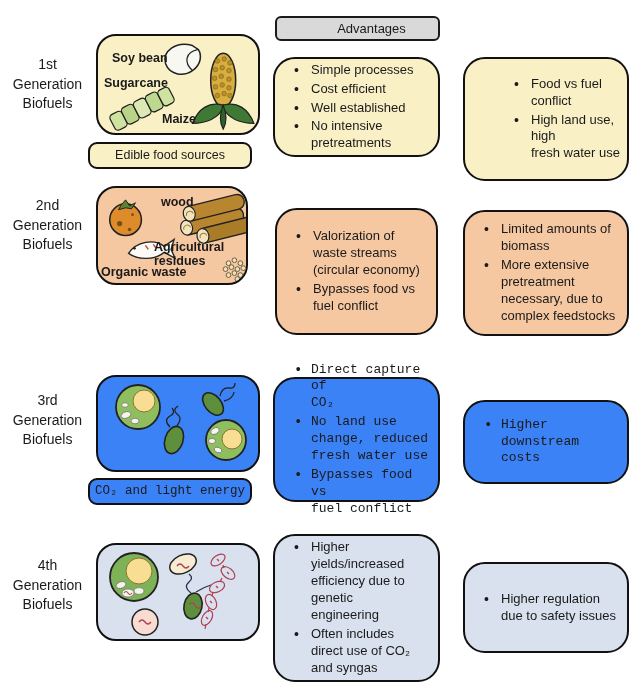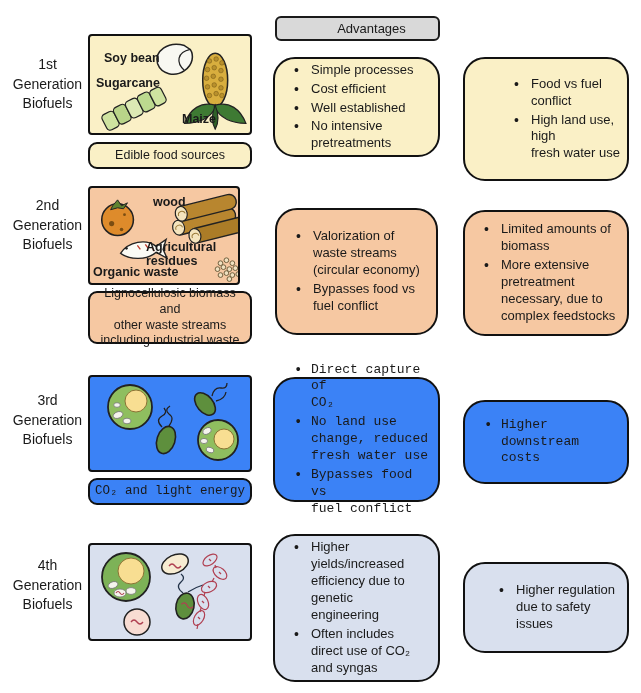--- a/index.html
+++ b/index.html
@@ -7,21 +7,21 @@
     position:relative; width:641px; height:693px; background:#ffffff;
     font-family:"Liberation Sans","DejaVu Sans",sans-serif; color:#1a1a1a;
     overflow:hidden;
   }
   .abs { position:absolute; box-sizing:border-box; }
   .header-box {
     border:2px solid #1a1a1a; border-radius:6px; background:#d9d9d9;
     display:flex; align-items:center; justify-content:center;
     font-size:13px; color:#1a1a1a;padding-left:28px;
   }
-  .illus-box { border:2.5px solid #111; border-radius:4px; overflow:hidden; }
+  .illus-box { border:2.5px solid #111; border-radius:20px; overflow:hidden;margin-left:8px; }
   .caption-box {
     border:2px solid #111; border-radius:9px;
     display:flex; align-items:center; justify-content:center;
     text-align:center; font-size:12.5px; line-height:1.25;
     white-space:pre-line; padding:2px 4px;
   }
   .bullets-box {
     border:2.5px solid #111; border-radius:22px;
     display:flex; align-items:center;
   }
@@ -93,21 +93,21 @@
             <circle cx="128" cy="60" r="2.4"></circle>
             <circle cx="134" cy="62" r="2.4"></circle>
         </g>
         <path d="M 127 72 C 112 68 101 76 95 91 C 110 91 122 85 128 74 Z" fill="#3e7a33" stroke="#222" stroke-width="1.3"></path>
         <path d="M 127 72 C 142 68 153 76 159 91 C 144 91 132 85 126 74 Z" fill="#3e7a33" stroke="#222" stroke-width="1.3"></path>
         <path d="M 127 72 C 123 82 123 90 127 97 C 131 90 131 82 127 72 Z" fill="#2f6128" stroke="#222" stroke-width="1.2"></path>
       </g>
     </svg>
     <span class="art-label" style="left:14px; top:15px;">Soy bean</span>
     <span class="art-label" style="left:6px; top:40px;">Sugarcane</span>
-    <span class="art-label" style="left:92px; top:76px;">Maize</span>
+    <span class="art-label" style="left:64px; top:76px;">Maize</span>
   </div>
 
   <div class="abs caption-box fill-g1" style="left:88px; top:142px; width:164px; height:27px;">Edible food sources</div>
 
   <div class="abs bullets-box fill-g1" style="left:273px; top:57px; width:167px; height:100px;">
     <ul class="blist">
         <li>Simple processes</li>
         <li>Cost efficient</li>
         <li>Well established</li>
         <li>No intensive
@@ -176,23 +176,20 @@
           <circle cx="149" cy="87" r="2.4"></circle>
           <circle cx="140" cy="92" r="2.4"></circle>
       </g>
     </svg>
     <span class="art-label" style="left:63px; top:7px;">wood</span>
     <span class="art-label" style="left:56px; top:52px;">Agricultural
 residues</span>
     <span class="art-label" style="left:3px; top:77px;">Organic waste</span>
   </div>
 
-  <div class="abs caption-box fill-g2" style="left:88px; top:291px; width:164px; height:53px;">Lignocellulosic biomass and
-other waste streams
-including industrial waste</div>
 
   <div class="abs bullets-box fill-g2" style="left:275px; top:208px; width:163px; height:127px;">
     <ul class="blist">
         <li>Valorization of
 waste streams
 (circular economy)</li>
         <li>Bypasses food vs
 fuel conflict</li>
       </ul>
   </div>
@@ -323,20 +320,20 @@
         <li>Higher
 yields/increased
 efficiency due to
 genetic
 engineering</li>
         <li>Often includes
 direct use of CO₂
 and syngas</li>
       </ul>
   </div>
-  <div class="abs bullets-box fill-g4" style="left:463px; top:562px; width:166px; height:91px;padding-left:15px;">
+  <div class="abs bullets-box fill-g4" style="left:463px; top:562px; width:166px; height:91px;">
     <ul class="blist">
         <li>Higher regulation
 due to safety issues</li>
       </ul>
   </div>
 
 </div>
 
 </body></html>

